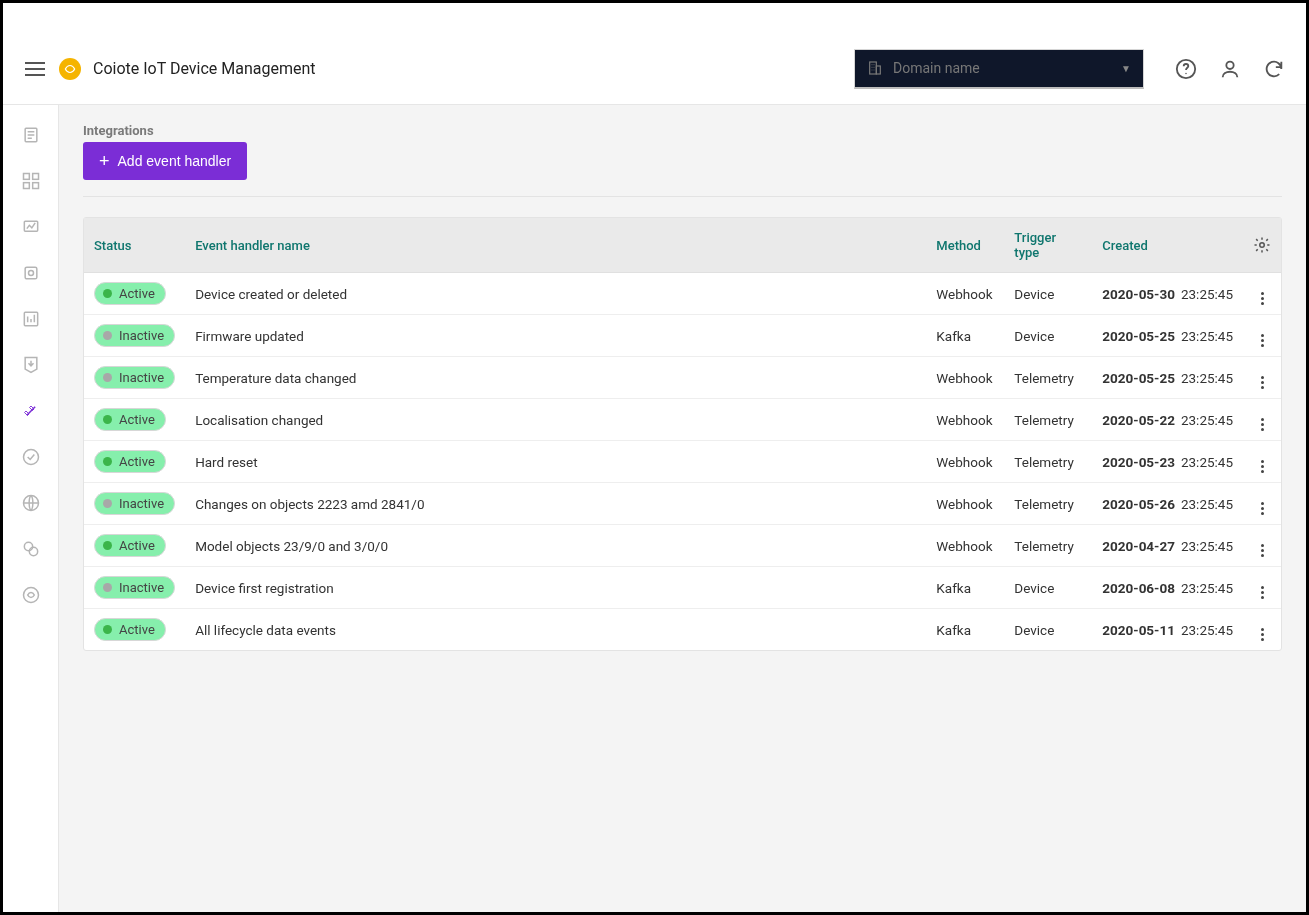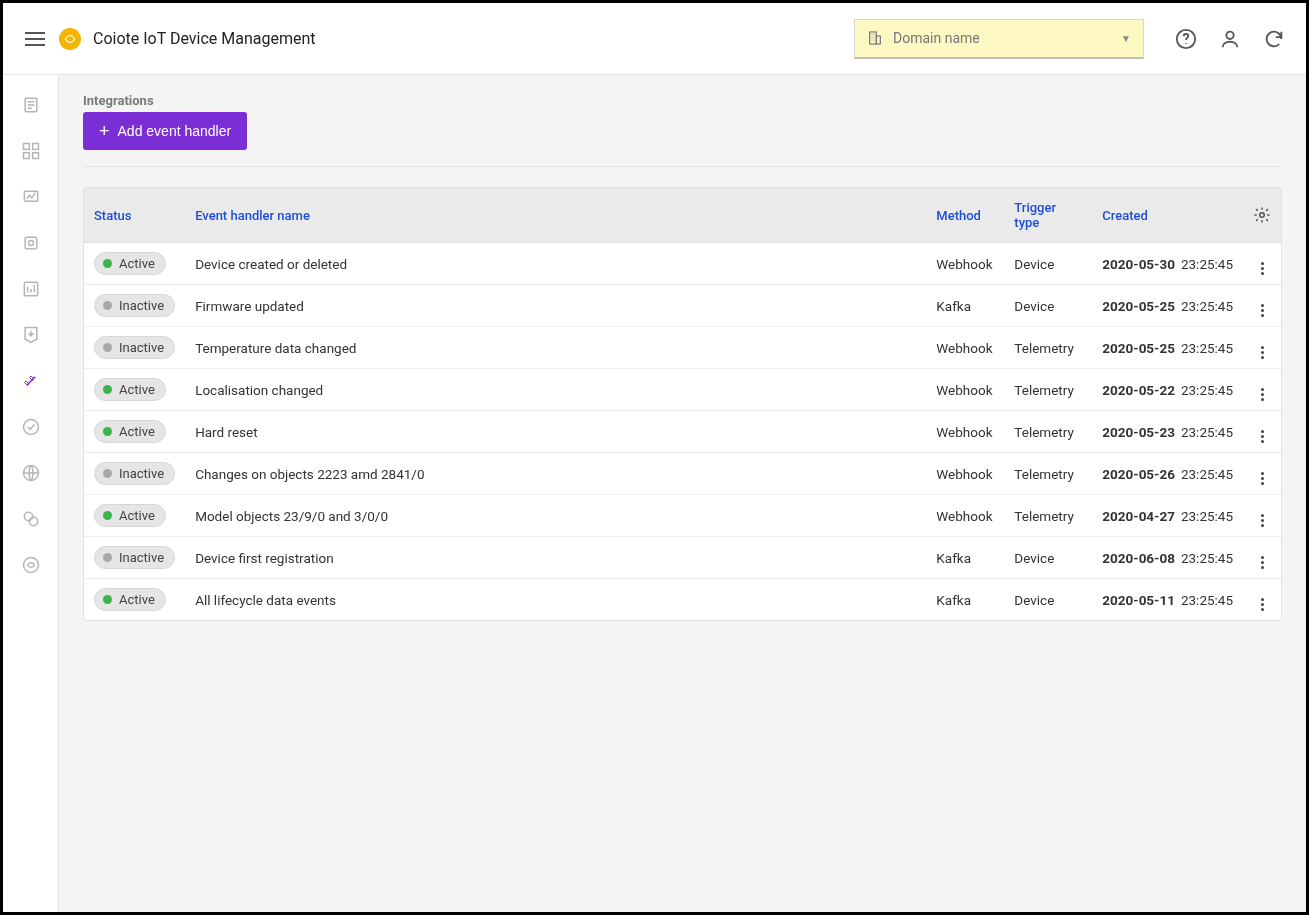--- a/index.html
+++ b/index.html
@@ -21,38 +21,39 @@
     background: #fff;
   }
   
   .topbar {
     height: 72px;
     display: flex;
     align-items: center;
     padding: 0 20px 0 20px;
     border-bottom: 1px solid #e6e6e6;
     gap: 12px;
+    margin-top: 30px;
   }
   .hamburger {
     width: 24px; height: 24px;
     display:flex; align-items:center; justify-content:center;
     cursor:pointer;
   }
   .logo {
     width: 22px; height: 22px;
     border-radius: 50%;
     background: #f5b400;
     display:flex; align-items:center; justify-content:center;
     color:#fff; font-weight:bold;
   }
   .app-title { font-size: 16px; color:#222; }
   .top-spacer { flex: 1 1 auto; }
   .domain-select {
     display:flex; align-items:center;
-    background:#fef9c3;
+    background:#0f172a;
     border:1px solid #d5d5d5;
     border-bottom:2px solid #bdbdbd;
     height:40px;
     padding:0 12px;
     width:290px;
     color:#777;
     gap:10px;
     cursor:pointer;
   }
   .domain-select .dropdown-arrow { margin-left:auto; color:#888; font-size:10px; }
@@ -114,21 +115,21 @@
   .table-wrap {
     background:#fff;
     border:1px solid #e3e3e3;
     border-radius:3px;
   }
   table { width:100%; border-collapse:collapse; }
   thead th {
     text-align:left;
     font-weight:500;
     font-size:13px;
-    color:#1d4ed8;
+    color:#0f766e;
     background:#eaeaea;
     padding:12px 10px;
     border-bottom:1px solid #e0e0e0;
   }
   tbody td {
     padding:9px 10px;
     border-bottom:1px solid #eee;
     font-size:13.5px;
     color:#333;
     vertical-align:middle;
@@ -142,21 +143,21 @@
   th.col-gear, td.col-actions { width:36px; text-align:center; }
   th.col-gear { cursor:pointer; color:#555; }
   .status-pill {
     display:inline-flex; align-items:center;
     gap:7px;
     border:1px solid #d7d7d7;
     border-radius:14px;
     padding:3px 10px 3px 8px;
     font-size:13px;
     color:#444;
-    background:#e5e5e5;
+    background:#86efac;
   }
   .dot { width:9px; height:9px; border-radius:50%; display:inline-block; }
   .dot.active { background:#3bb54a; }
   .dot.inactive { background:#a8a8a8; }
   .kebab {
     cursor:pointer; color:#555;
     display:inline-flex; flex-direction:column; gap:2px; align-items:center;
   }
   .kebab span { width:3px; height:3px; background:#444; border-radius:50%; display:block; }
   .created-date { display:inline-block; margin-right:6px;font-weight:bold; }

